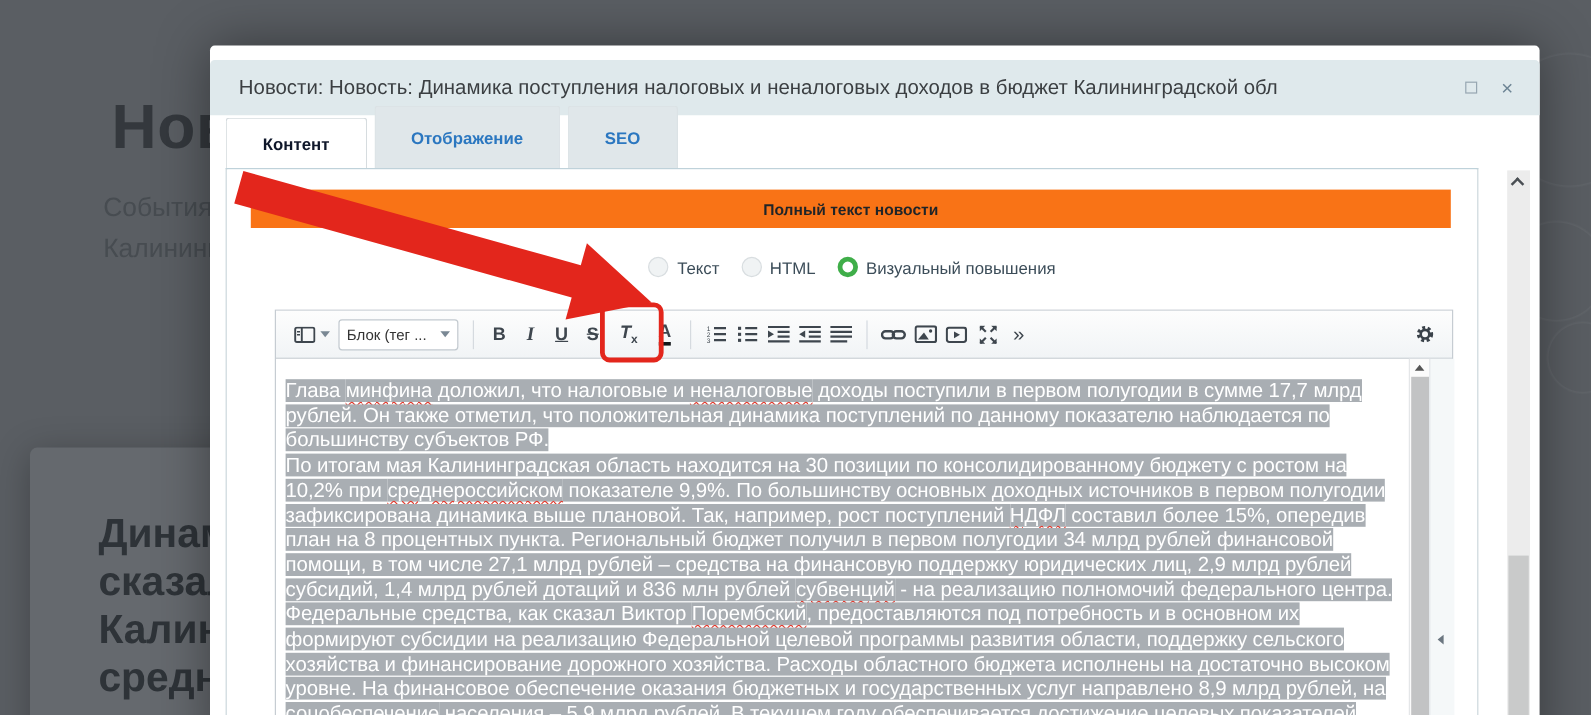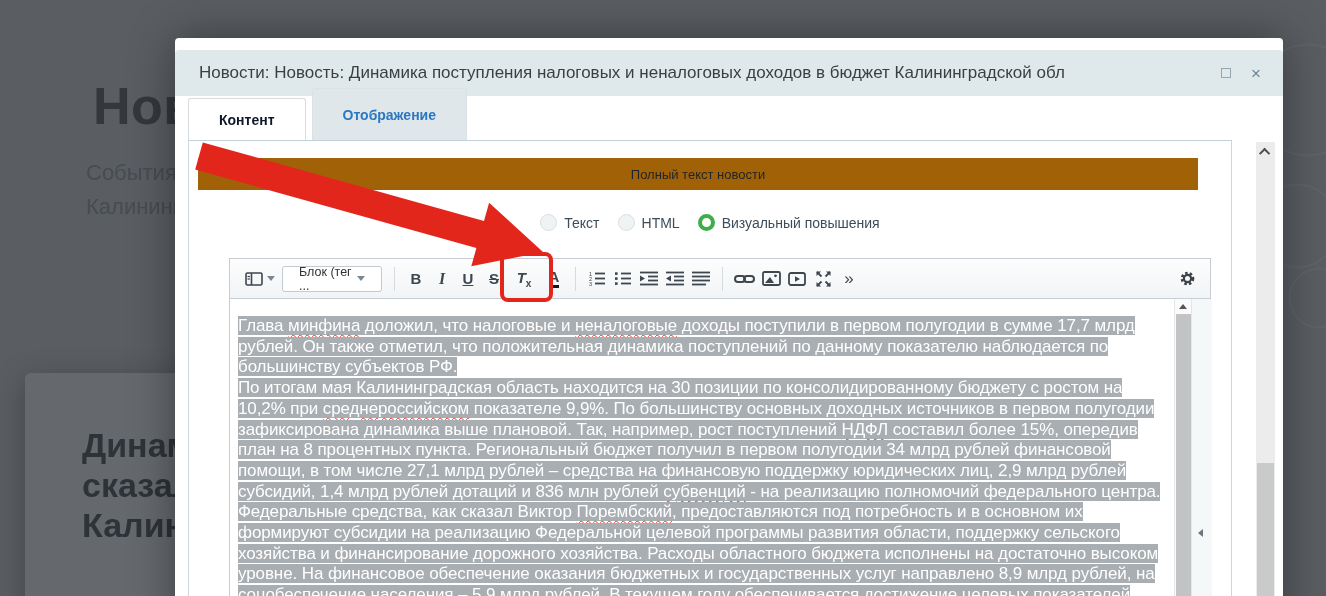--- a/index.html
+++ b/index.html
@@ -34,22 +34,22 @@
   
   .tabs { position:absolute; left:13px; top:60px; height:42px; display:flex; align-items:flex-end; }
   .tab { height:52px; padding:0 30px; display:flex; align-items:center; font-size:14px; font-weight:bold;
     background:#e0e7ea; color:#2b77c0; margin-right:6px; border-radius:3px 3px 0 0; cursor:pointer;
     border:1px solid #dbe2e5; border-bottom:none; }
   .tab.active { height:42px; background:#fff; color:#0f172a; border:1px solid #d6dcdf; border-bottom:none; }
 
   
   .panel { position:absolute; left:13px; top:102px; width:1044px; height:498px; background:#fff;
     border:1px solid #ccd7dc; border-top:1px solid #bfd2da; }
-  .section-header { position:absolute; left:9px; top:17px; width:1000px; height:32px; background:#a16207;
-    display:flex; align-items:center; justify-content:center; font-size:13px; font-weight:normal; color:#1f2428; }
+  .section-header { position:absolute; left:20px; top:17px; width:1000px; height:32px; background:#f97316;
+    display:flex; align-items:center; justify-content:center; font-size:13px; font-weight:bold; color:#1f2428; }
   .modes { position:absolute; left:0; top:73px; width:100%; display:flex; justify-content:center; gap:18px; align-items:center; }
   .mode { display:flex; align-items:center; cursor:pointer;gap:12px; }
   .radio-dot { width:17px; height:17px; border-radius:50%; background:#eef1f3; border:1px solid #d2d8db; margin-right:-5px; opacity:.85; }
   .radio-dot.on { background:#fff; border:4px solid #3fae49; opacity:1; }
   .mode-label { font-size:14px; color:#3c4d59; position:relative; z-index:1; }
 
   
   .editor { position:absolute; left:40px; top:117px; width:982px; height:380px; border:1px solid #c6ccd2; background:#fff; }
   .toolbar { position:absolute; left:0; top:0; right:0; height:40px; border-bottom:1px solid #c9cfd4;
     background:linear-gradient(#fdfdfd,#f1f4f6); display:flex; align-items:center; padding:0 10px 0 12px; }
@@ -58,21 +58,21 @@
     border-radius:3px; cursor:pointer; color:#3e464e; flex:none; padding:0 3px; }
   .tb-btn svg { display:block; }
   .tb-letter { font-size:15px; font-weight:bold; color:#3e464e; }
   .lt-i { font-style:italic; font-family:"Liberation Serif", serif; font-size:16px; }
   .lt-u { text-decoration:underline; }
   .lt-s { text-decoration:line-through; }
   .lt-a { border-bottom:3px solid #14171a; line-height:1; padding-bottom:1px; }
   .tx-wrap { font-weight:bold; font-size:15px; font-style:italic; color:#3e464e; }
   .tx-wrap sub { font-size:10px; font-style:normal; }
   .block-select { height:26px; width:100px; background:#fff; border:1px solid #c2c9cf; border-radius:3px;
-    display:flex; align-items:center; padding:0 16px; font-size:12.5px; color:#333; cursor:pointer; margin:0 4px; flex:none; }
+    display:flex; align-items:center; padding:0 6px; font-size:12.5px; color:#333; cursor:pointer; margin:0 4px; flex:none; }
   .block-select .caret { margin-left:auto; }
   .caret { width:0; height:0; border-left:4px solid transparent; border-right:4px solid transparent; border-top:5px solid #7a8894; }
   .gear-btn { margin-left:auto; }
 
   
   .text-area { position:absolute; left:0; top:40px; width:944px; bottom:0; overflow:hidden; cursor:text; }
   .text-content { padding:5px 2px 0 8px; font-size:17px; line-height:20.7px; letter-spacing:-0.1px;margin-top:12px; }
   .sel { background:#a9aeb3; color:#fff; }
   .sp { text-decoration:underline; text-decoration-style:wavy; text-decoration-color:#e23b2e; text-decoration-thickness:1px; text-underline-offset:3px; }
 
@@ -106,38 +106,40 @@
     <div class="bg-title">Новос</div>
     <div class="bg-sub">
       <div>События, новост</div>
       <div>Калининградско</div>
     </div>
     <div class="bg-card">
       <div class="bg-card-title" id="bg-card-title">
           <div>Динам</div>
           <div>сказал</div>
           <div>Калин</div>
+          <div>средн</div>
         </div>
     </div>
   </div>
 
   <div class="modal">
     <div class="titlebar">
       <div class="titlebar-text">Новости: Новость: Динамика поступления налоговых и неналоговых доходов в бюджет Калининградской обл</div>
       <div class="win-btn">
           <span class="maximize-glyph"></span>
         </div>
       <div class="win-btn">
           <span class="close-glyph">×</span>
         </div>
     </div>
 
     <div class="tabs" id="tabs">
         <div class="tab active">Контент</div>
         <div class="tab">Отображение</div>
+        <div class="tab">SEO</div>
       </div>
 
     <div class="panel">
       <div class="section-header">Полный текст новости</div>
 
       <div class="modes" id="modes">
           <div class="mode">
             <span class="radio-dot"></span>
             <span class="mode-label">Текст</span>
           </div>

